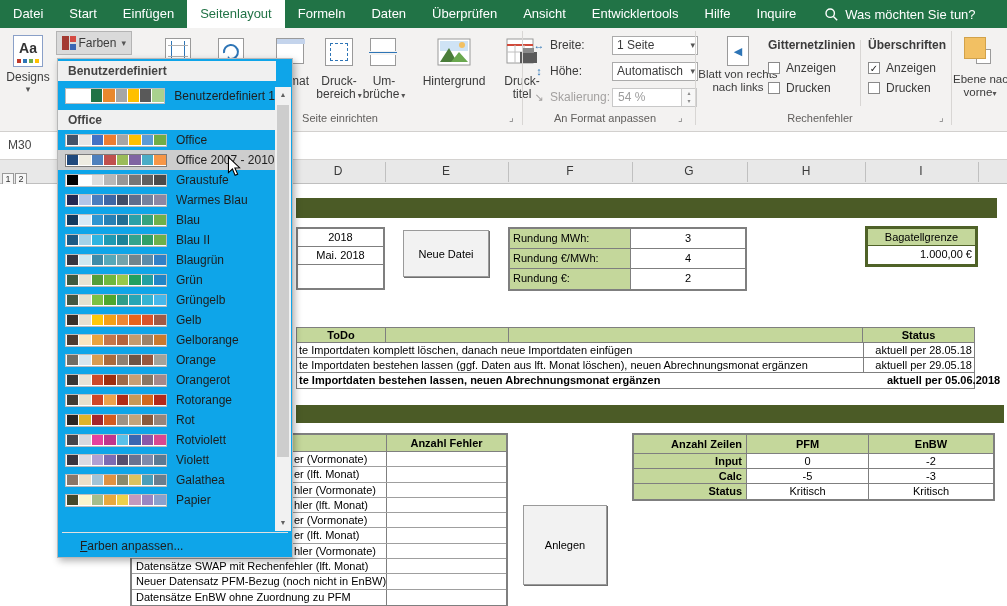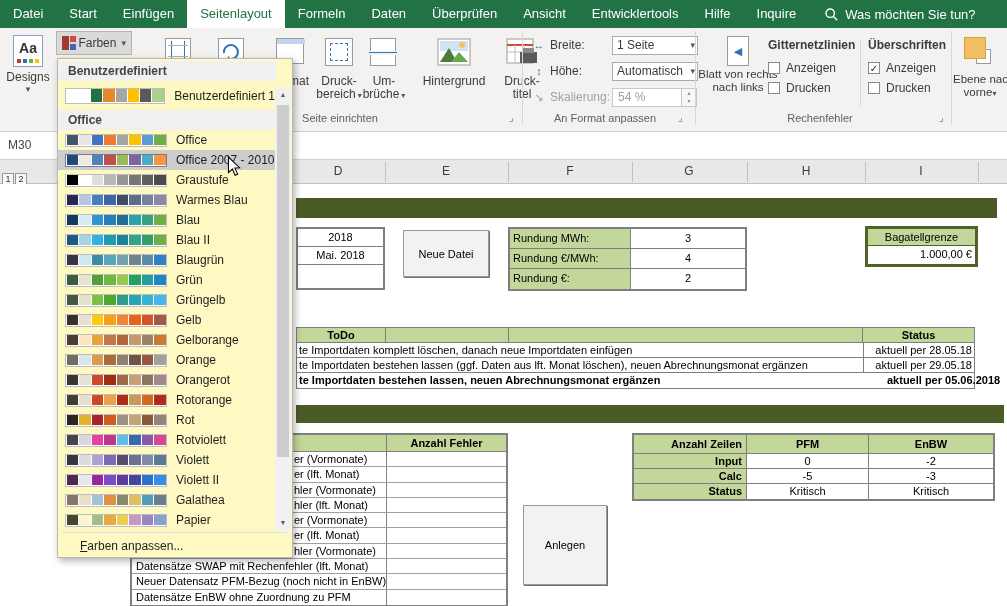--- a/index.html
+++ b/index.html
@@ -121,21 +121,21 @@
   .zeilen { position:absolute; left:632px; top:249px; width:363px; border:2px solid #7f7f7f; }
   .z-row { display:flex; height:15px; line-height:14px; border-bottom:1px solid #7f7f7f; background:#fff; }
   .z-row:last-child { border-bottom:none; }
   .z-row.hdr { height:19px; line-height:18px; font-weight:bold; }
   .z-c0 { width:113px; background:#c4d79b; text-align:right; padding-right:4px; font-weight:bold; border-right:1px solid #7f7f7f; }
   .z-c1 { width:122px; text-align:center; border-right:1px solid #7f7f7f; }
   .z-c2 { flex:1; text-align:center; }
   .z-row.hdr .z-c1, .z-row.hdr .z-c2 { background:#c4d79b; }
 
   
-  .dropdown { position:absolute; left:57px; top:58px; width:236px; height:500px; background:#fef9c3; border:1px solid #b8b8b8; box-shadow:2px 3px 7px rgba(0,0,0,.3); z-index:10; }
+  .dropdown { position:absolute; left:57px; top:58px; width:236px; height:500px; background:#0ea5e9; border:1px solid #b8b8b8; box-shadow:2px 3px 7px rgba(0,0,0,.3); z-index:10; }
   #dd-list { position:absolute; left:0; top:2px; right:17px; }
   .dd-header { height:20px; line-height:20px; padding-left:10px; font-size:12px; font-weight:bold; color:#444; background:#f0f0f0; width:218px; }
   .dd-item { height:20px; display:flex; align-items:center; padding-left:7px; cursor:default; }
   .dd-item.large { height:29px; }
   .dd-item.selected { background:#cdcdcd; }
   .swatches { width:102px; height:13px; display:flex; gap:1px; background:#fff; border:1px solid #bdbdbd; padding:0.5px; }
   .dd-item.large .swatches { height:16px; }
   .dd-item.selected .swatches { border:1px solid #7c7c7c; box-shadow:0 0 0 1px #fff inset; }
   .sw { flex:1; }
   .dd-label { margin-left:9px; font-size:12px; color:#1e1e1e; white-space:nowrap; }
@@ -770,33 +770,20 @@
             <span class="sw" style="background: rgb(125, 107, 178);"></span>
             <span class="sw" style="background: rgb(86, 78, 110);"></span>
             <span class="sw" style="background: rgb(106, 114, 144);"></span>
             <span class="sw" style="background: rgb(126, 138, 170);"></span>
             <span class="sw" style="background: rgb(92, 122, 146);"></span>
           </span>
           <span class="dd-label">Violett</span>
         </div>
         <div class="dd-item">
           <span class="swatches">
-            <span class="sw" style="background: rgb(80, 40, 78);"></span>
-            <span class="sw" style="background: rgb(236, 228, 236);"></span>
-            <span class="sw" style="background: rgb(148, 40, 160);"></span>
-            <span class="sw" style="background: rgb(125, 75, 200);"></span>
-            <span class="sw" style="background: rgb(92, 58, 158);"></span>
-            <span class="sw" style="background: rgb(69, 69, 160);"></span>
-            <span class="sw" style="background: rgb(45, 111, 208);"></span>
-            <span class="sw" style="background: rgb(58, 138, 232);"></span>
-          </span>
-          <span class="dd-label">Violett II</span>
-        </div>
-        <div class="dd-item">
-          <span class="swatches">
             <span class="sw" style="background: rgb(138, 118, 104);"></span>
             <span class="sw" style="background: rgb(236, 223, 200);"></span>
             <span class="sw" style="background: rgb(162, 195, 214);"></span>
             <span class="sw" style="background: rgb(224, 146, 66);"></span>
             <span class="sw" style="background: rgb(138, 138, 106);"></span>
             <span class="sw" style="background: rgb(220, 194, 94);"></span>
             <span class="sw" style="background: rgb(74, 158, 184);"></span>
             <span class="sw" style="background: rgb(106, 126, 142);"></span>
           </span>
           <span class="dd-label">Galathea</span>

